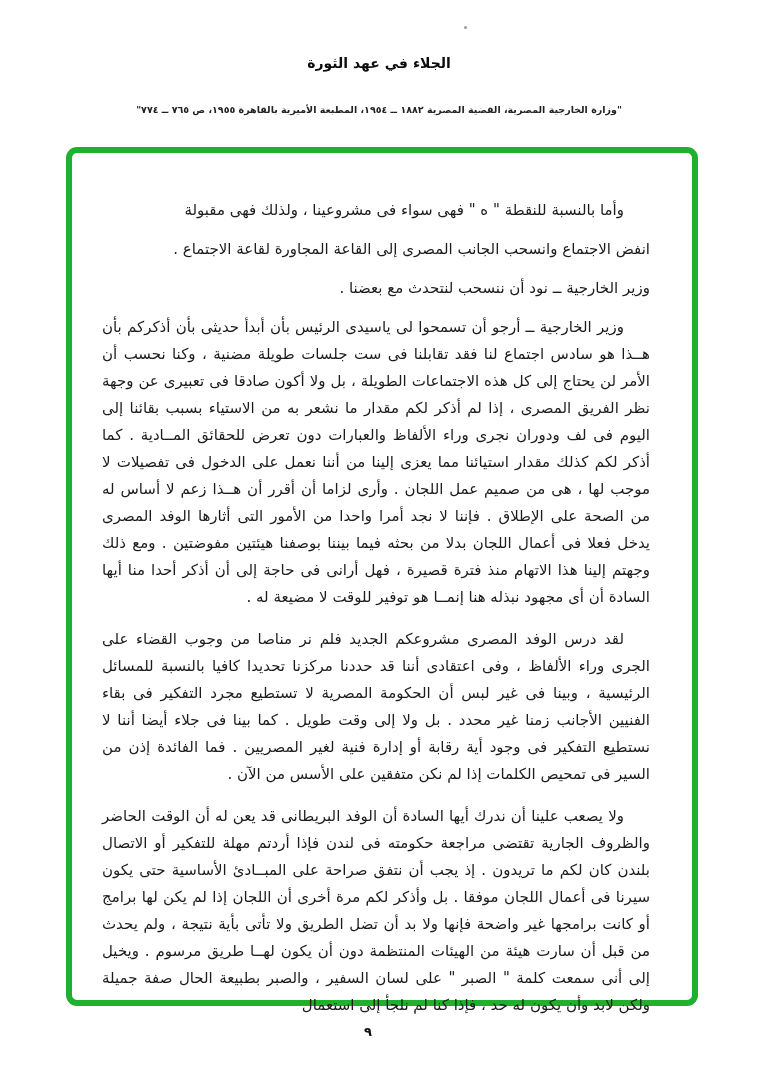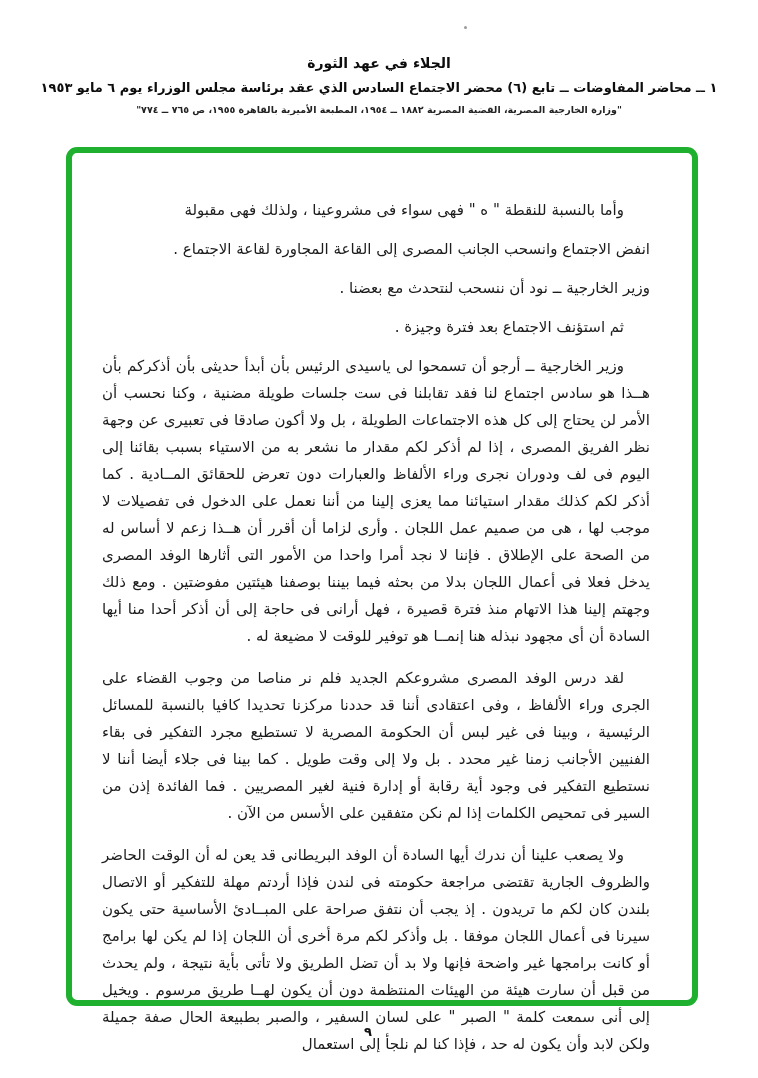--- a/index.html
+++ b/index.html
@@ -95,30 +95,28 @@
 </style>
 </head>
 <body>
 
 <div class="page">
 
   <div class="speck"></div>
 
   <div class="hdr title">الجلاء في عهد الثورة</div>
 
-  <div class="hdr subtitle">١ ــ محاضر المفاوضات ــ تابع (٦) محضر الاجتماع السادس الذي عقد برئاسة مجلس الوزراء يوم ٦ مايو ١٩٥٣</div>
 
   <div class="hdr citation">"وزارة الخارجية المصرية، القضية المصرية ١٨٨٢ ــ ١٩٥٤، المطبعة الأميرية بالقاهرة ١٩٥٥، ص ٧٦٥ ــ ٧٧٤"</div>
 
   <div class="frame">
     <div class="doc">
       <p class="line indent">وأما بالنسبة للنقطة " ه " فهى سواء فى مشروعينا ، ولذلك فهى مقبولة</p>
       <p class="line">انفض الاجتماع وانسحب الجانب المصرى إلى القاعة المجاورة لقاعة الاجتماع .</p>
       <p class="line">وزير الخارجية ــ نود أن ننسحب لنتحدث مع بعضنا .</p>
-      <p class="line indent">ثم استؤنف الاجتماع بعد فترة وجيزة .</p>
       <p class="long indent">وزير الخارجية ــ أرجو أن تسمحوا لى ياسيدى الرئيس بأن أبدأ حديثى بأن أذكركم بأن هــذا هو سادس اجتماع لنا فقد تقابلنا فى ست جلسات طويلة مضنية ، وكنا نحسب أن الأمر لن يحتاج إلى كل هذه الاجتماعات الطويلة ، بل ولا أكون صادقا فى تعبيرى عن وجهة نظر الفريق المصرى ، إذا لم أذكر لكم مقدار ما نشعر به من الاستياء بسبب بقائنا إلى اليوم فى لف ودوران نجرى وراء الألفاظ والعبارات دون تعرض للحقائق المــادية . كما أذكر لكم كذلك مقدار استيائنا مما يعزى إلينا من أننا نعمل على الدخول فى تفصيلات لا موجب لها ، هى من صميم عمل اللجان . وأرى لزاما أن أقرر أن هــذا زعم لا أساس له من الصحة على الإطلاق . فإننا لا نجد أمرا واحدا من الأمور التى أثارها الوفد المصرى يدخل فعلا فى أعمال اللجان بدلا من بحثه فيما بيننا بوصفنا هيئتين مفوضتين . ومع ذلك وجهتم إلينا هذا الاتهام منذ فترة قصيرة ، فهل أرانى فى حاجة إلى أن أذكر أحدا منا أيها السادة أن أى مجهود نبذله هنا إنمــا هو توفير للوقت لا مضيعة له .</p>
       <p class="long indent">لقد درس الوفد المصرى مشروعكم الجديد فلم نر مناصا من وجوب القضاء على الجرى وراء الألفاظ ، وفى اعتقادى أننا قد حددنا مركزنا تحديدا كافيا بالنسبة للمسائل الرئيسية ، وبينا فى غير لبس أن الحكومة المصرية لا تستطيع مجرد التفكير فى بقاء الفنيين الأجانب زمنا غير محدد . بل ولا إلى وقت طويل . كما بينا فى جلاء أيضا أننا لا نستطيع التفكير فى وجود أية رقابة أو إدارة فنية لغير المصريين . فما الفائدة إذن من السير فى تمحيص الكلمات إذا لم نكن متفقين على الأسس من الآن .</p>
       <p class="long indent">ولا يصعب علينا أن ندرك أيها السادة أن الوفد البريطانى قد يعن له أن الوقت الحاضر والظروف الجارية تقتضى مراجعة حكومته فى لندن فإذا أردتم مهلة للتفكير أو الاتصال بلندن كان لكم ما تريدون . إذ يجب أن نتفق صراحة على المبــادئ الأساسية حتى يكون سيرنا فى أعمال اللجان موفقا . بل وأذكر لكم مرة أخرى أن اللجان إذا لم يكن لها برامج أو كانت برامجها غير واضحة فإنها ولا بد أن تضل الطريق ولا تأتى بأية نتيجة ، ولم يحدث من قبل أن سارت هيئة من الهيئات المنتظمة دون أن يكون لهــا طريق مرسوم . ويخيل إلى أنى سمعت كلمة " الصبر " على لسان السفير ، والصبر بطبيعة الحال صفة جميلة ولكن لابد وأن يكون له حد ، فإذا كنا لم نلجأ إلى استعمال</p>
     </div>
   </div>
 
   <div class="pagenum">٩</div>
 
 </div>
 

